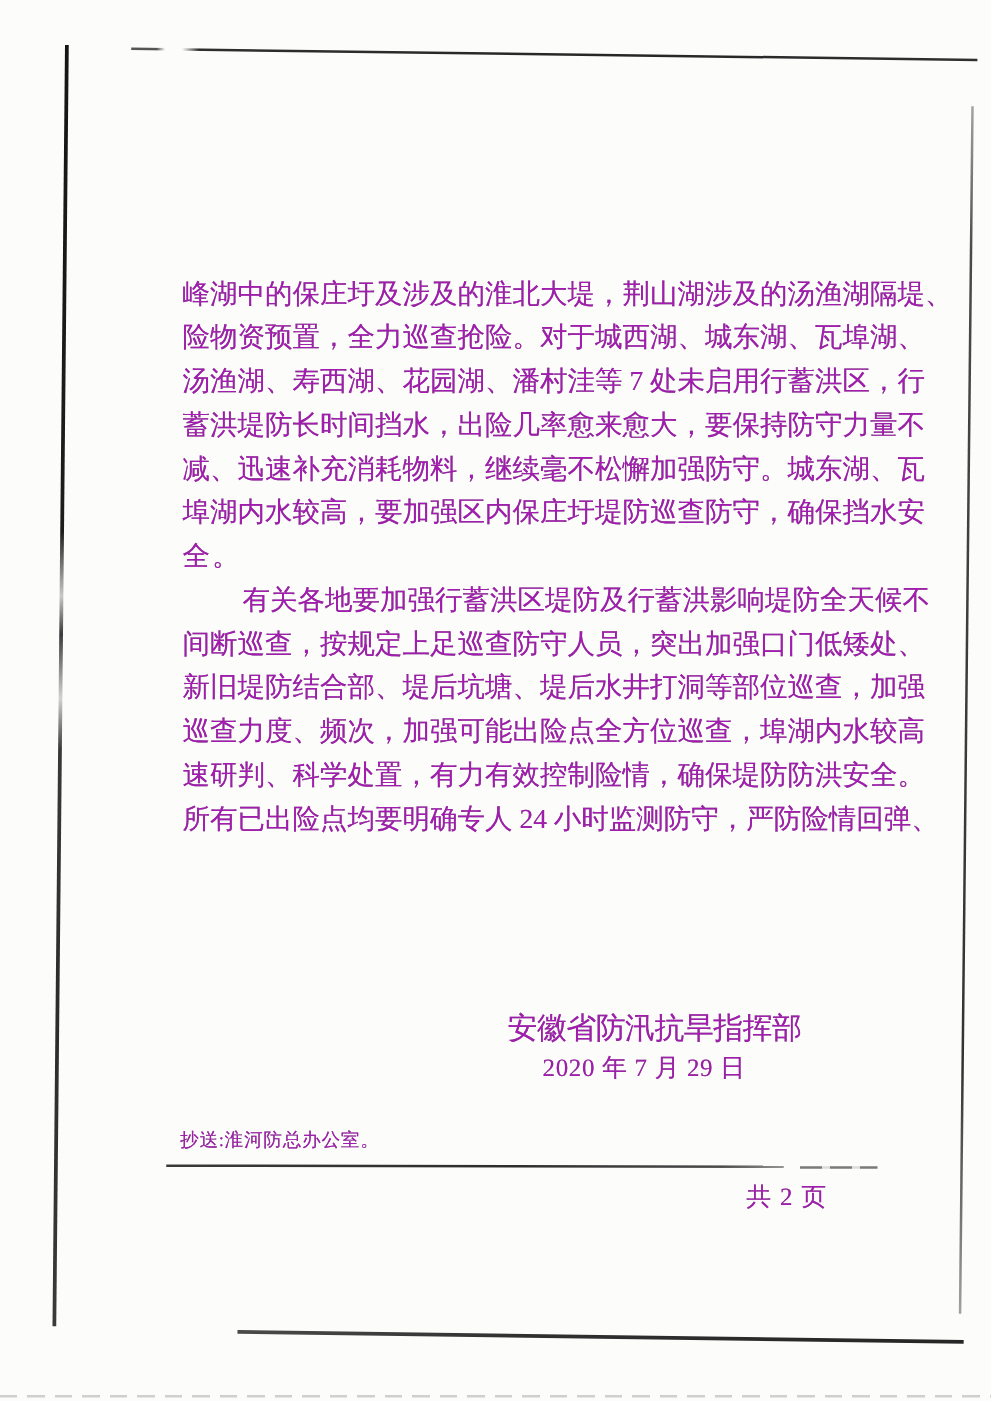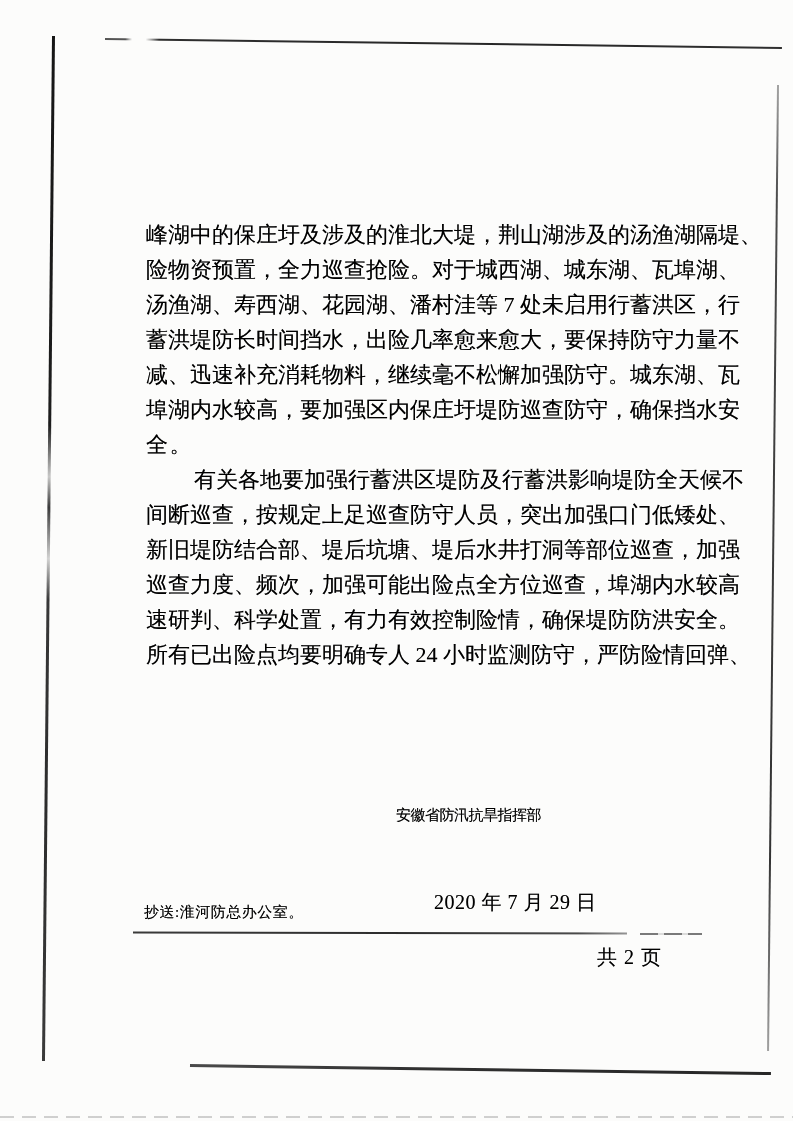--- a/index.html
+++ b/index.html
@@ -66,32 +66,31 @@
   .body-text .line {
     text-align: justify;
     text-align-last: justify;
     white-space: nowrap;
   }
   .body-text .line.last { text-align-last: left; letter-spacing: 1.5px; }
   .body-text .line.indent { text-indent: 48px; }
   
   .sig-org {
     position: absolute;
-    left: 396px; top: 806px;
-    font-size: 15px;
+    left: 406px; top: 806px;
+    font-size: 24px;
     letter-spacing: -0.5px;
     text-shadow: 0 0 0.5px rgba(30,30,30,0.55);
   }
   .sig-date {
     position: absolute;
     left: 434px; top: 841px;
     font-size: 20px;
     letter-spacing: 0.5px;
     text-shadow: 0 0 0.5px rgba(30,30,30,0.55);
-    margin-top: 48px;
   }
   
   .cc-line {
     position: absolute;
     left: 144px; top: 903px;
     font-size: 15px;
     letter-spacing: 0.5px;
     text-shadow: 0 0 0.5px rgba(30,30,30,0.55);
   }
   .cc-rule-main {
@@ -109,21 +108,21 @@
     position: absolute;
     left: 597px; top: 944px;
     font-size: 20px;
     letter-spacing: 1px;
     text-shadow: 0 0 0.5px rgba(30,30,30,0.55);
   }
 </style>
 </head>
 <body>
 
-<div class="page" style="background: rgb(252, 252, 251); color: #000000;">
+<div class="page" style="background: rgb(252, 252, 251); color: #a21caf;">
 
   <div class="scan-line scan-top"></div>
   <div class="scan-line scan-left"></div>
   <div class="scan-line scan-right"></div>
   <div class="scan-line scan-bottom"></div>
   <div class="scan-line scan-bottom-edge"></div>
 
   <div class="body-text">
       <div>
         <div class="line">峰湖中的保庄圩及涉及的淮北大堤，荆山湖涉及的汤渔湖隔堤、</div>

